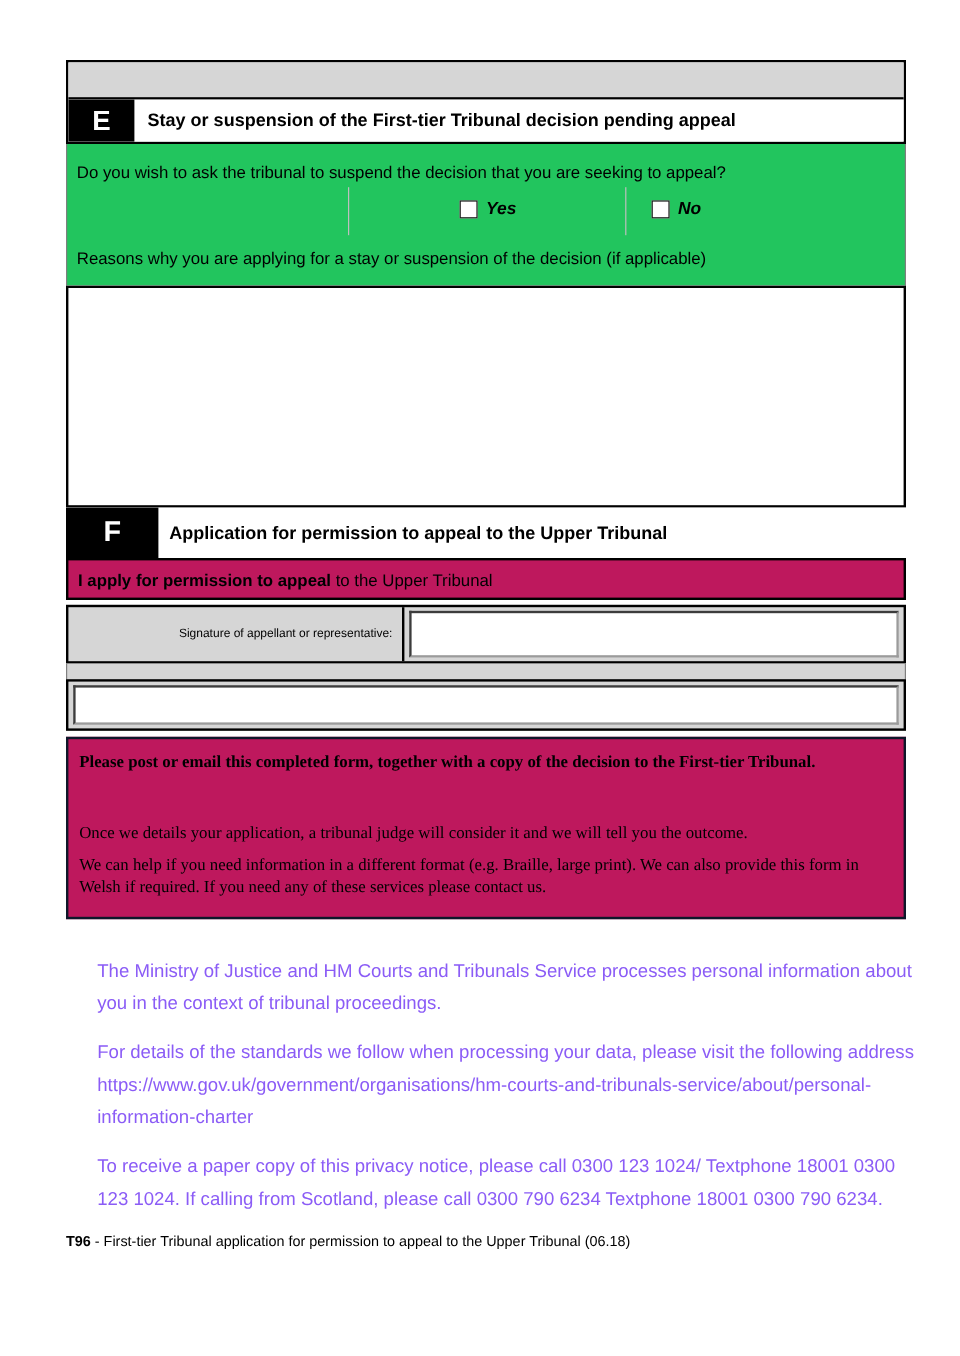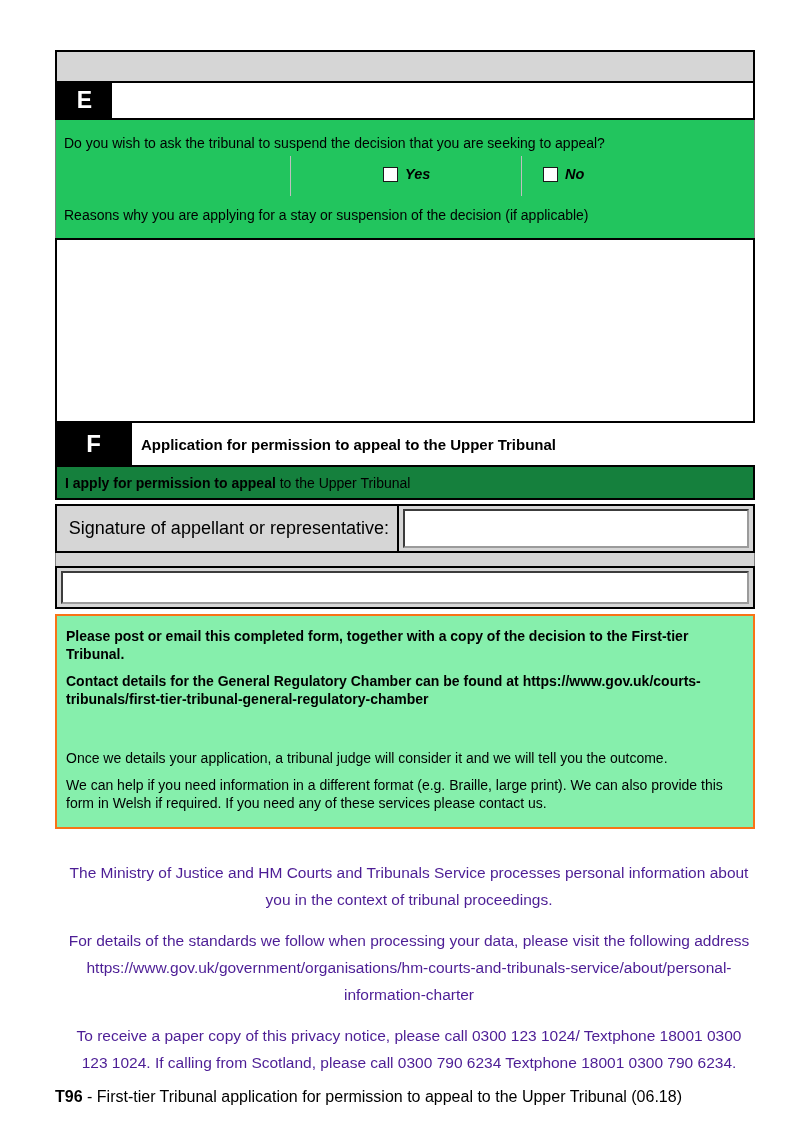--- a/index.html
+++ b/index.html
@@ -35,62 +35,63 @@
   .reasons-text { padding:10px 24px 14px 8px; font-size:14px; line-height:18px; }
 
   
   .big-box { height:185px; background:#fff; border:2px solid #000; }
 
   
   .f-row { display:flex; align-items:stretch; height:42px; background:#fff; }
   .f-row .section-title { padding-left:9px; }
 
   
-  .apply-row { border:2px solid #000; background:#15803d; height:35px; display:flex; align-items:center; padding-left:8px; font-size:14px; }
+  .apply-row { border:2px solid #000; background:#be185d; height:35px; display:flex; align-items:center; padding-left:8px; font-size:14px; }
   .apply-row b { margin-right:0; }
 
   .gap4 { height:4px; }
   .gap5 { height:5px; }
 
   
   .field-row { border:2px solid #000; display:flex; background:#d6d6d6; }
   .field-row.signature { height:49px; }
   .field-row.date { height:43px; }
-  .field-label-cell { width:342px; border-right:2px solid #000; display:flex; align-items:center; justify-content:flex-end; padding-right:8px; font-size:18px; flex:0 0 auto; }
+  .field-label-cell { width:280px; border-right:2px solid #000; display:flex; align-items:center; justify-content:flex-end; padding-right:8px; font-size:10px; flex:0 0 auto; }
   .field-input-cell { flex:1; display:flex; align-items:center; padding:3px 4px; }
   .field-input { width:100%; background:#fff; border:2px solid; border-color:#3c3c3c #9b9b9b #9b9b9b #3c3c3c; font-size:14px; padding:0 4px; font-family:"Liberation Sans", sans-serif; }
   .field-row.signature .field-input { height:39px; }
   .field-row.date .field-input { height:33px; }
 
   .spacer-row { height:13px; background:#d6d6d6; border-left:1px solid #808080; border-right:1px solid #808080; }
 
   
-  .info-box { border:2px solid #f97316; background:#86efac; padding:11px 9px 6px 9px; font-size:14px; }
+  .info-box { border:2px solid #0f172a; background:#be185d; padding:11px 9px 6px 9px; font-size:14px;font-family:Liberation Serif, serif; }
   .info-box p { margin:0 0 9px 0; line-height:18px; }
   .info-box p.bold { font-weight:bold; }
   .info-box .big-gap { height:32px; }
 
   
-  .privacy { margin:30px 0 0 10px; width:688px; font-size:15.5px; line-height:27px; color:#4c1d95;text-align:center; }
+  .privacy { margin:30px 0 0 26px; width:688px; font-size:15.5px; line-height:27px; color:#8b5cf6; }
   .privacy p { margin:0 0 14px 0; }
 
   
-  .footer { margin:14px 0 0 0; font-size:16px; line-height:14px; }
+  .footer { margin:14px 0 0 0; font-size:12px; line-height:14px; }
   .footer b { font-weight:bold; }
 </style>
 </head>
 <body>
 
 <div class="page">
   <div class="form-col">
 
     <div class="header-block">
       <div class="top-bar"></div>
       <div class="section-header-row e">
         <div class="letter-box e">E</div>
+        <div class="section-title">Stay or suspension of the First-tier Tribunal decision pending appeal</div>
       </div>
     </div>
 
     <div class="question-section">
       <div class="q-text">Do you wish to ask the tribunal to suspend the decision that you are seeking to appeal?</div>
       <div class="options-row">
         <div class="v-divider d1"></div>
         <div class="v-divider d2"></div>
         <div class="option yes">
           <span class="checkbox"></span>
@@ -131,21 +132,20 @@
     <div class="field-row date">
       <div class="field-input-cell">
         <div class="field-input"></div>
       </div>
     </div>
 
     <div class="gap5"></div>
 
     <div class="info-box">
       <p class="bold">Please post or email this completed form, together with a copy of the decision to the First-tier Tribunal.</p>
-      <p class="bold">Contact details for the General Regulatory Chamber can be found at https://www.gov.uk/courts-tribunals/first-tier-tribunal-general-regulatory-chamber</p>
       <div class="big-gap"></div>
       <p>Once we details your application, a tribunal judge will consider it and we will tell you the outcome.</p>
       <p>We can help if you need information in a different format (e.g. Braille, large print). We can also provide this form in Welsh if required. If you need any of these services please contact us.</p>
     </div>
 
     <div class="privacy">
       <p>The Ministry of Justice and HM Courts and Tribunals Service processes personal information about you in the context of tribunal proceedings.</p>
       <p>For details of the standards we follow when processing your data, please visit the following address https://www.gov.uk/government/organisations/hm-courts-and-tribunals-service/about/personal-information-charter</p>
       <p>To receive a paper copy of this privacy notice, please call 0300 123 1024/ Textphone 18001 0300 123 1024. If calling from Scotland, please call 0300 790 6234 Textphone 18001 0300 790 6234.</p>
     </div>

